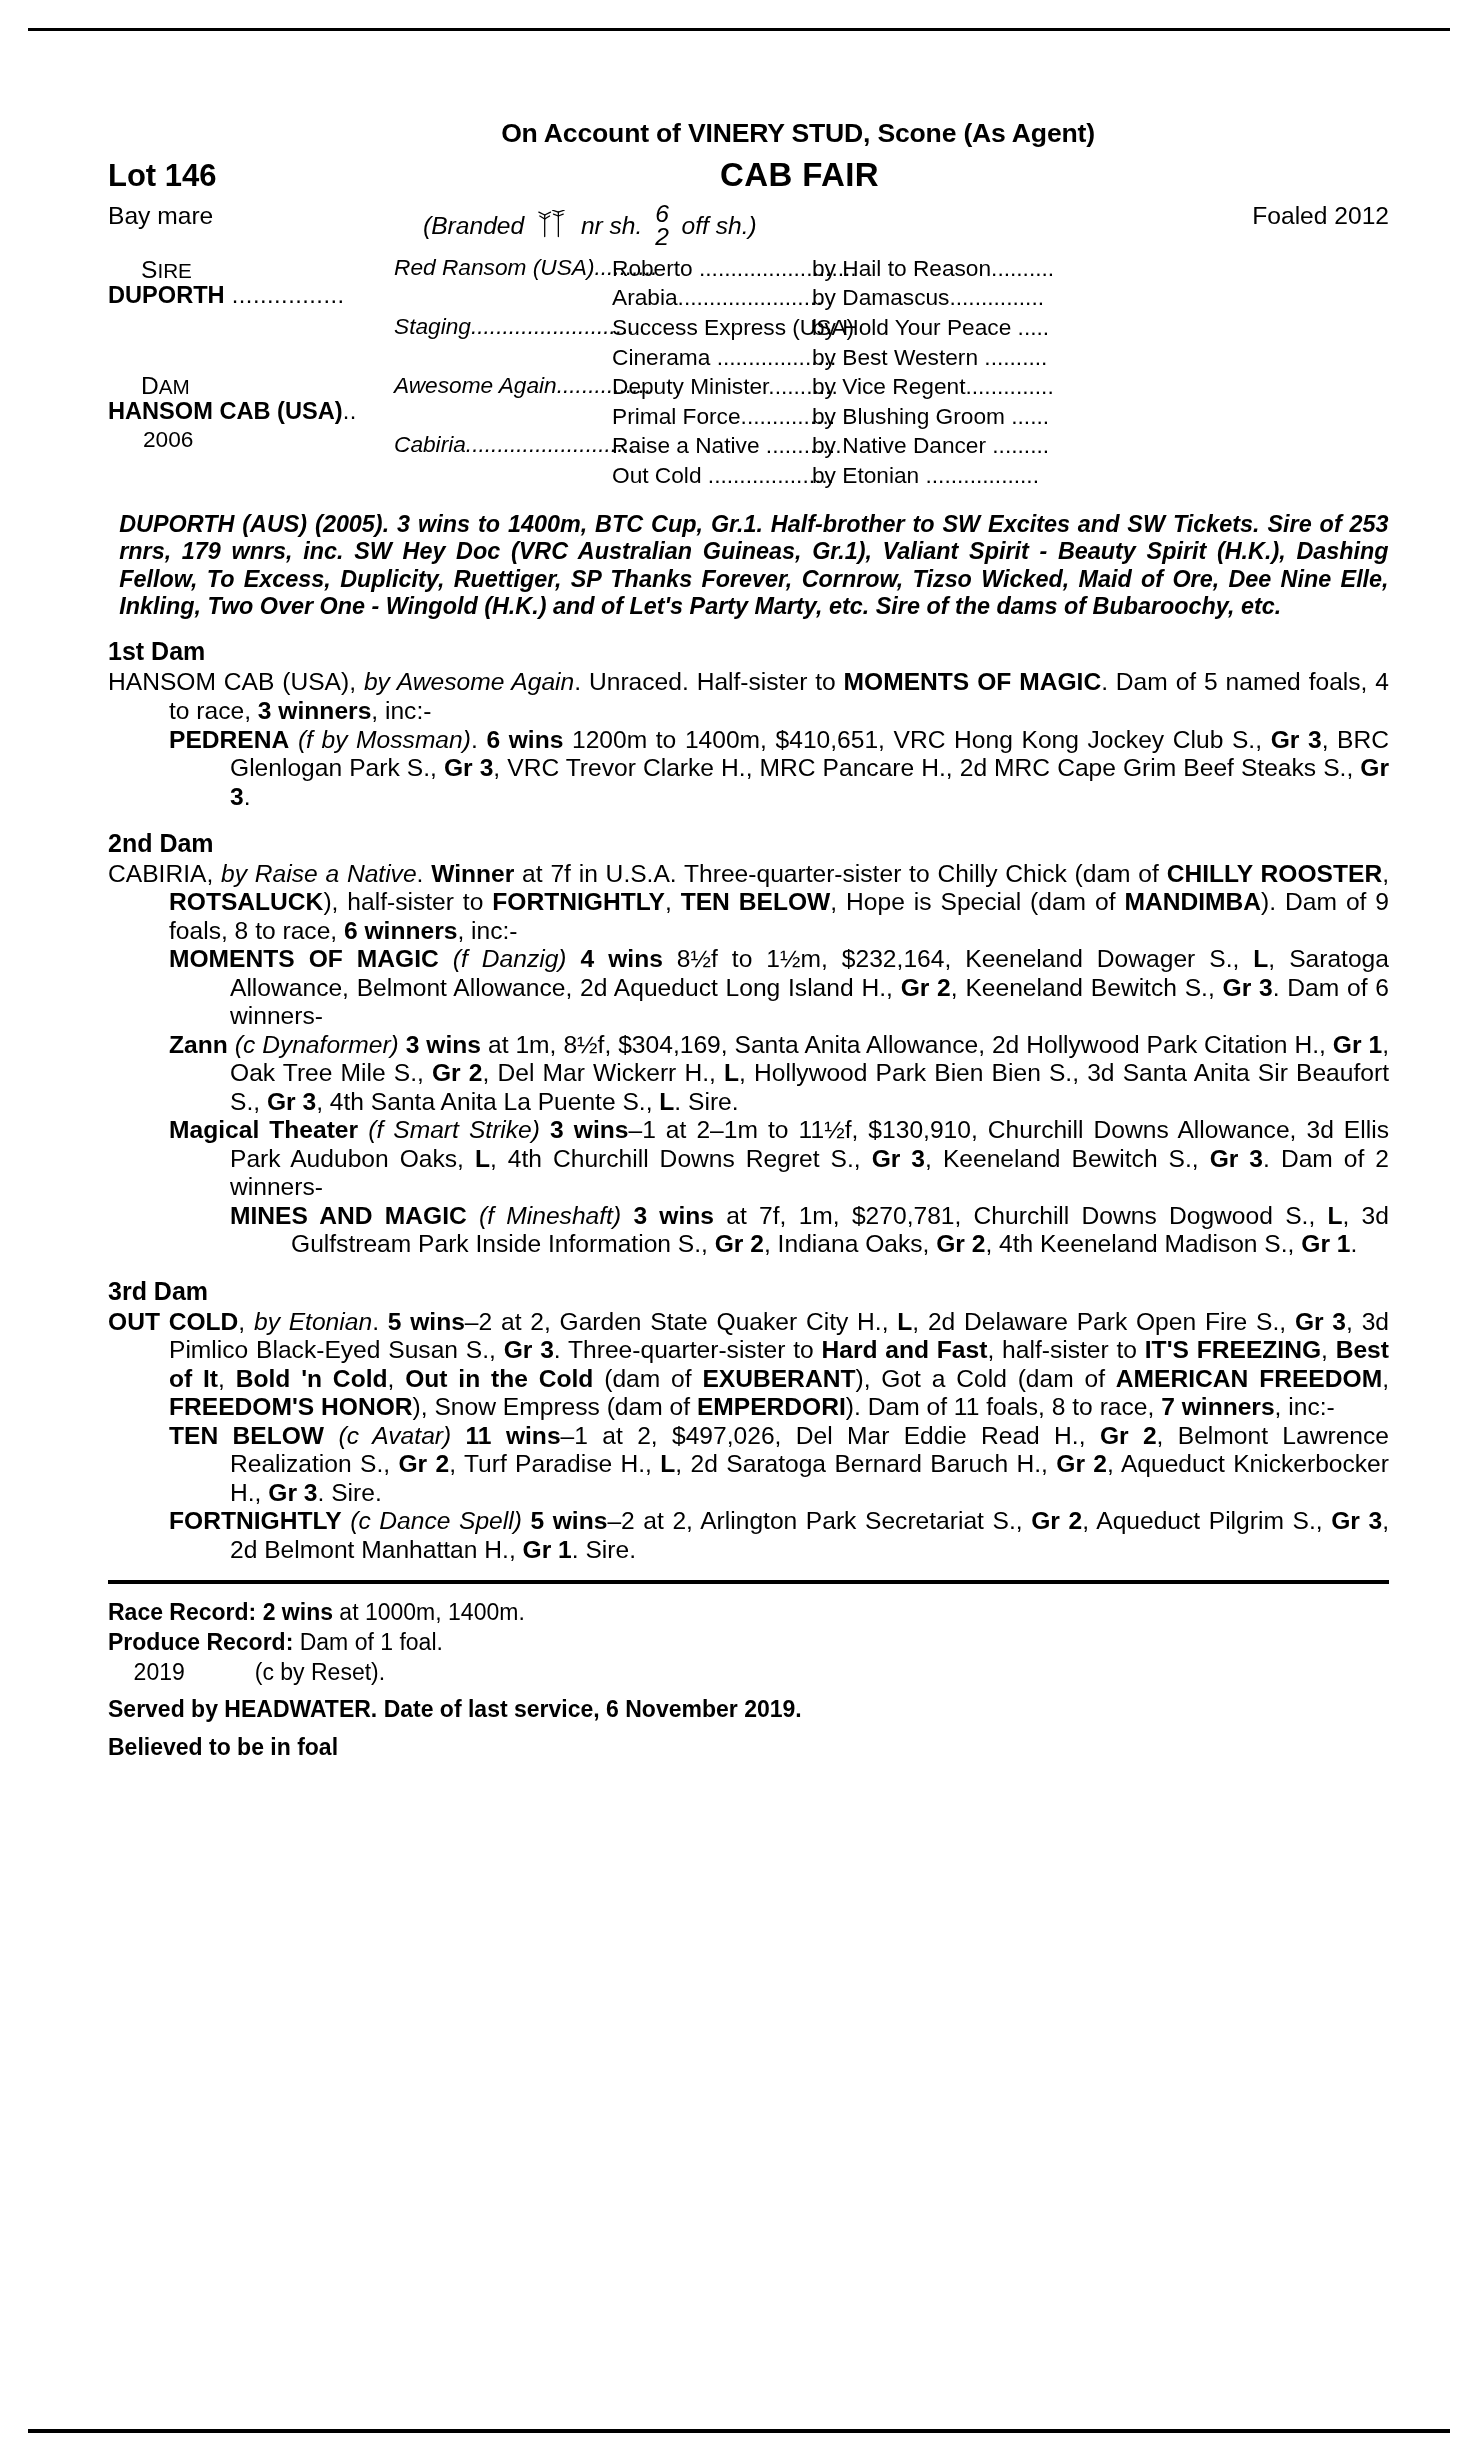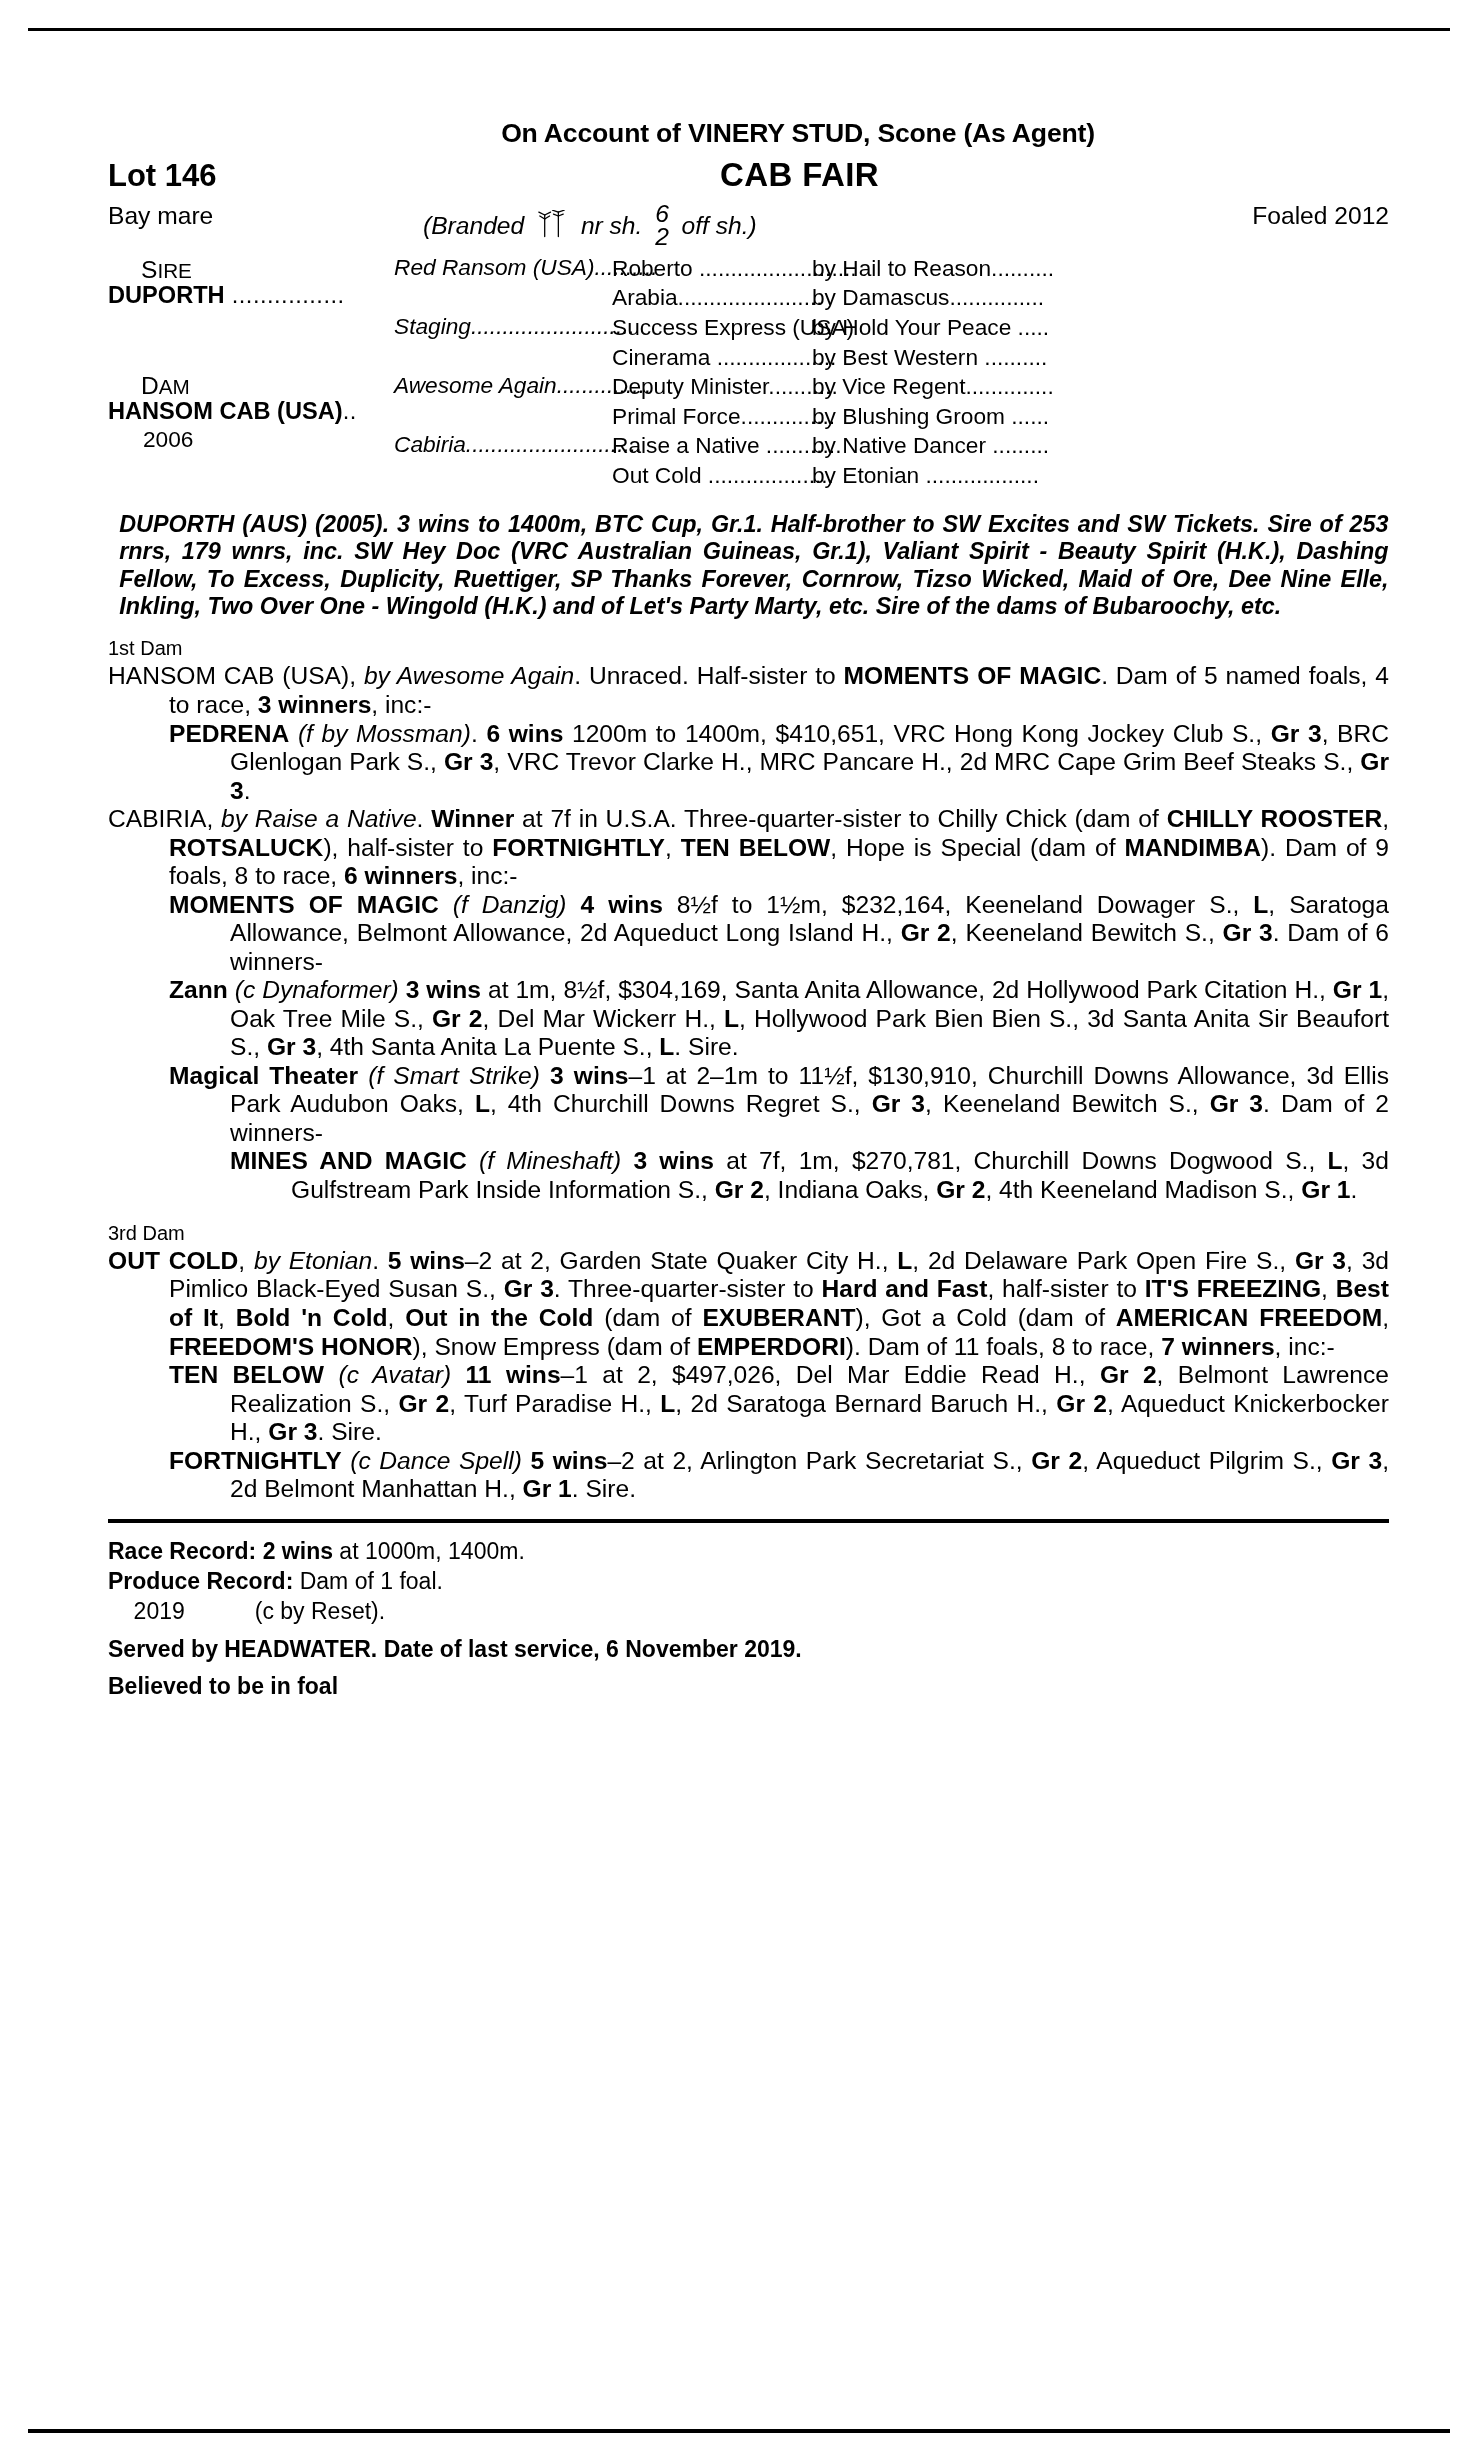--- a/index.html
+++ b/index.html
@@ -148,22 +148,22 @@
     text-align: justify;
     transform: scaleX(0.95);
     transform-origin: left top;
     width: 1348px;
     padding-left: 11.8px;
     box-sizing: border-box;
   }
 
   
   .sec-head {
-    font-weight: normal;
-    font-size: 20px;
+    font-weight: bold;
+    font-size: 25px;
     margin-top: 17.7px;
     margin-bottom: 2px;
   }
   .entry {
     font-size: 24.6px;
     line-height: 1.16;
     text-align: justify;
     text-indent: -61px;
     padding-left: 61px;
     margin-bottom: 0px;
@@ -298,20 +298,21 @@
         <div class="ggp-row">by Etonian ..................</div>
       </div>
     </div>
 
     <div class="sire-para">DUPORTH (AUS) (2005). 3 wins to 1400m, BTC Cup, Gr.1. Half-brother to SW Excites and SW Tickets. Sire of 253 rnrs, 179 wnrs, inc. SW Hey Doc (VRC Australian Guineas, Gr.1), Valiant Spirit - Beauty Spirit (H.K.), Dashing Fellow, To Excess, Duplicity, Ruettiger, SP Thanks Forever, Cornrow, Tizso Wicked, Maid of Ore, Dee Nine Elle, Inkling, Two Over One - Wingold (H.K.) and of Let's Party Marty, etc. Sire of the dams of Bubaroochy, etc.</div>
 
     <div id="dam-sections">
         <div class="sec-head">1st Dam</div>
         <div class="entry">HANSOM CAB (USA), <i>by Awesome Again</i>. Unraced. Half-sister to <b>MOMENTS OF MAGIC</b>. Dam of 5 named foals, 4 to race, <b>3 winners</b>, inc:-</div>
         <div class="entry lvl2"><b>PEDRENA</b> <i>(f by Mossman)</i>. <b>6 wins</b> 1200m to 1400m, $410,651, VRC Hong Kong Jockey Club S., <b>Gr 3</b>, BRC Glenlogan Park S., <b>Gr 3</b>, VRC Trevor Clarke H., MRC Pancare H., 2d MRC Cape Grim Beef Steaks S., <b>Gr 3</b>.</div>
+        <div class="sec-head">2nd Dam</div>
         <div class="entry">CABIRIA, <i>by Raise a Native</i>. <b>Winner</b> at 7f in U.S.A. Three-quarter-sister to Chilly Chick (dam of <b>CHILLY ROOSTER</b>, <b>ROTSALUCK</b>), half-sister to <b>FORTNIGHTLY</b>, <b>TEN BELOW</b>, Hope is Special (dam of <b>MANDIMBA</b>). Dam of 9 foals, 8 to race, <b>6 winners</b>, inc:-</div>
         <div class="entry lvl2"><b>MOMENTS OF MAGIC</b> <i>(f Danzig)</i> <b>4 wins</b> 8½f to 1½m, $232,164, Keeneland Dowager S., <b>L</b>, Saratoga Allowance, Belmont Allowance, 2d Aqueduct Long Island H., <b>Gr 2</b>, Keeneland Bewitch S., <b>Gr 3</b>. Dam of 6 winners-</div>
         <div class="entry lvl2"><b>Zann</b> <i>(c Dynaformer)</i> <b>3 wins</b> at 1m, 8½f, $304,169, Santa Anita Allowance, 2d Hollywood Park Citation H., <b>Gr 1</b>, Oak Tree Mile S., <b>Gr 2</b>, Del Mar Wickerr H., <b>L</b>, Hollywood Park Bien Bien S., 3d Santa Anita Sir Beaufort S., <b>Gr 3</b>, 4th Santa Anita La Puente S., <b>L</b>. Sire.</div>
         <div class="entry lvl2"><b>Magical Theater</b> <i>(f Smart Strike)</i> <b>3 wins</b>–1 at 2–1m to 11½f, $130,910, Churchill Downs Allowance, 3d Ellis Park Audubon Oaks, <b>L</b>, 4th Churchill Downs Regret S., <b>Gr 3</b>, Keeneland Bewitch S., <b>Gr 3</b>. Dam of 2 winners-</div>
         <div class="entry lvl3"><b>MINES AND MAGIC</b> <i>(f Mineshaft)</i> <b>3 wins</b> at 7f, 1m, $270,781, Churchill Downs Dogwood S., <b>L</b>, 3d Gulfstream Park Inside Information S., <b>Gr 2</b>, Indiana Oaks, <b>Gr 2</b>, 4th Keeneland Madison S., <b>Gr 1</b>.</div>
         <div class="sec-head">3rd Dam</div>
         <div class="entry"><b>OUT COLD</b>, <i>by Etonian</i>. <b>5 wins</b>–2 at 2, Garden State Quaker City H., <b>L</b>, 2d Delaware Park Open Fire S., <b>Gr 3</b>, 3d Pimlico Black-Eyed Susan S., <b>Gr 3</b>. Three-quarter-sister to <b>Hard and Fast</b>, half-sister to <b>IT'S FREEZING</b>, <b>Best of It</b>, <b>Bold 'n Cold</b>, <b>Out in the Cold</b> (dam of <b>EXUBERANT</b>), Got a Cold (dam of <b>AMERICAN FREEDOM</b>, <b>FREEDOM'S HONOR</b>), Snow Empress (dam of <b>EMPERDORI</b>). Dam of 11 foals, 8 to race, <b>7 winners</b>, inc:-</div>
         <div class="entry lvl2"><b>TEN BELOW</b> <i>(c Avatar)</i> <b>11 wins</b>–1 at 2, $497,026, Del Mar Eddie Read H., <b>Gr 2</b>, Belmont Lawrence Realization S., <b>Gr 2</b>, Turf Paradise H., <b>L</b>, 2d Saratoga Bernard Baruch H., <b>Gr 2</b>, Aqueduct Knickerbocker H., <b>Gr 3</b>. Sire.</div>
         <div class="entry lvl2"><b>FORTNIGHTLY</b> <i>(c Dance Spell)</i> <b>5 wins</b>–2 at 2, Arlington Park Secretariat S., <b>Gr 2</b>, Aqueduct Pilgrim S., <b>Gr 3</b>, 2d Belmont Manhattan H., <b>Gr 1</b>. Sire.</div>
       </div>

